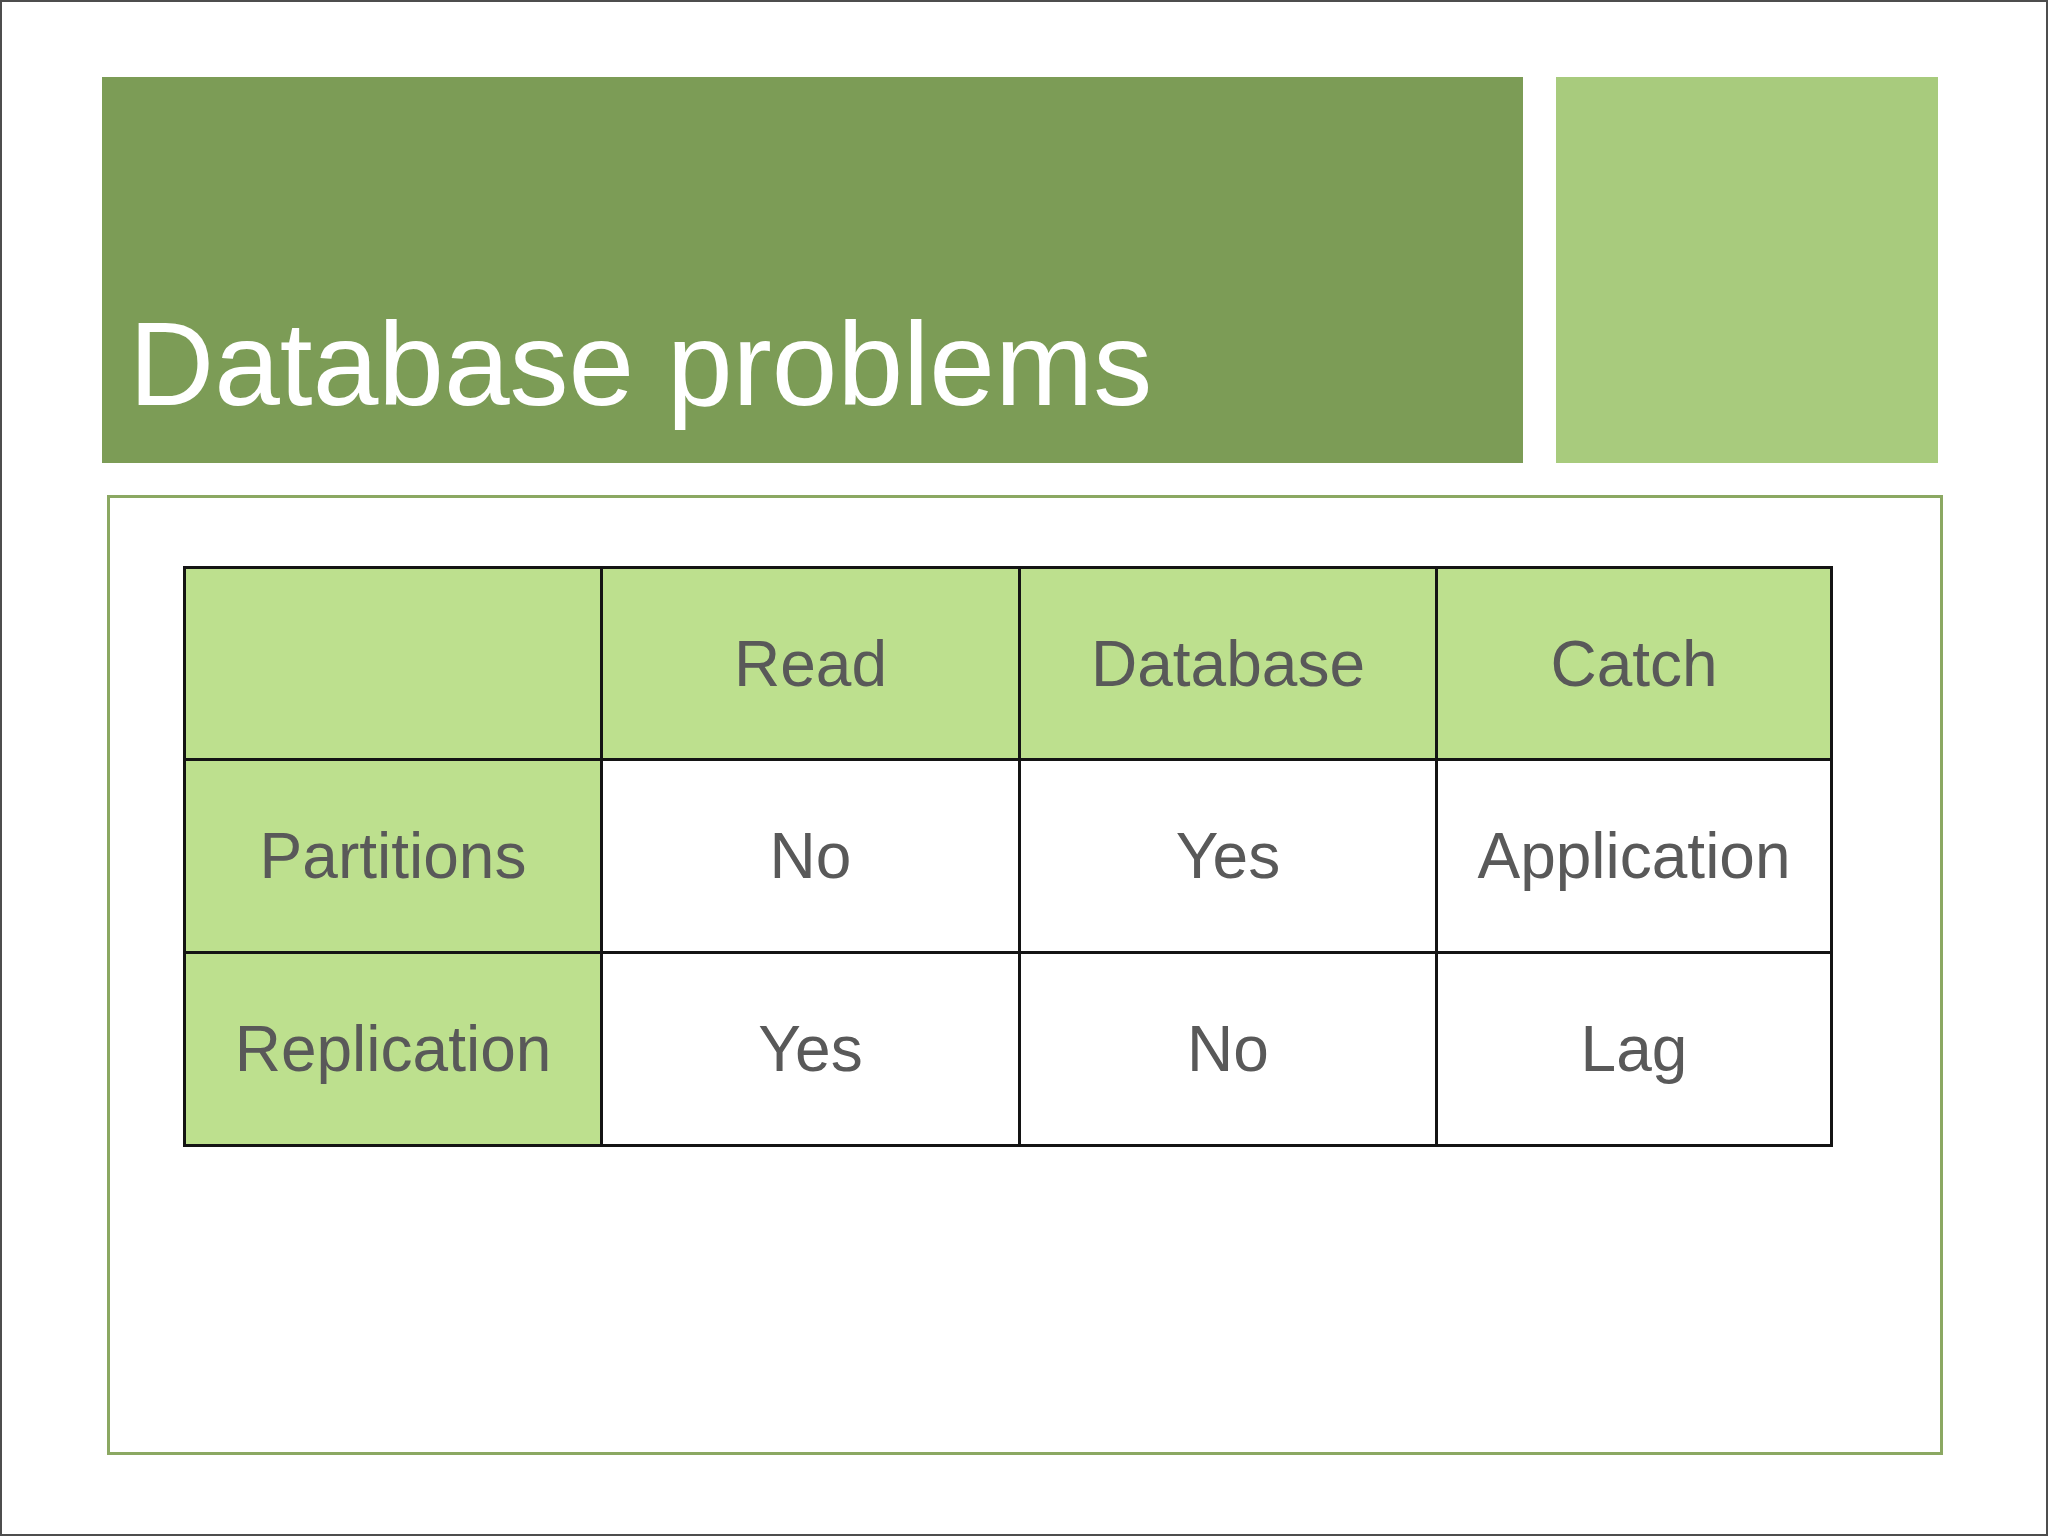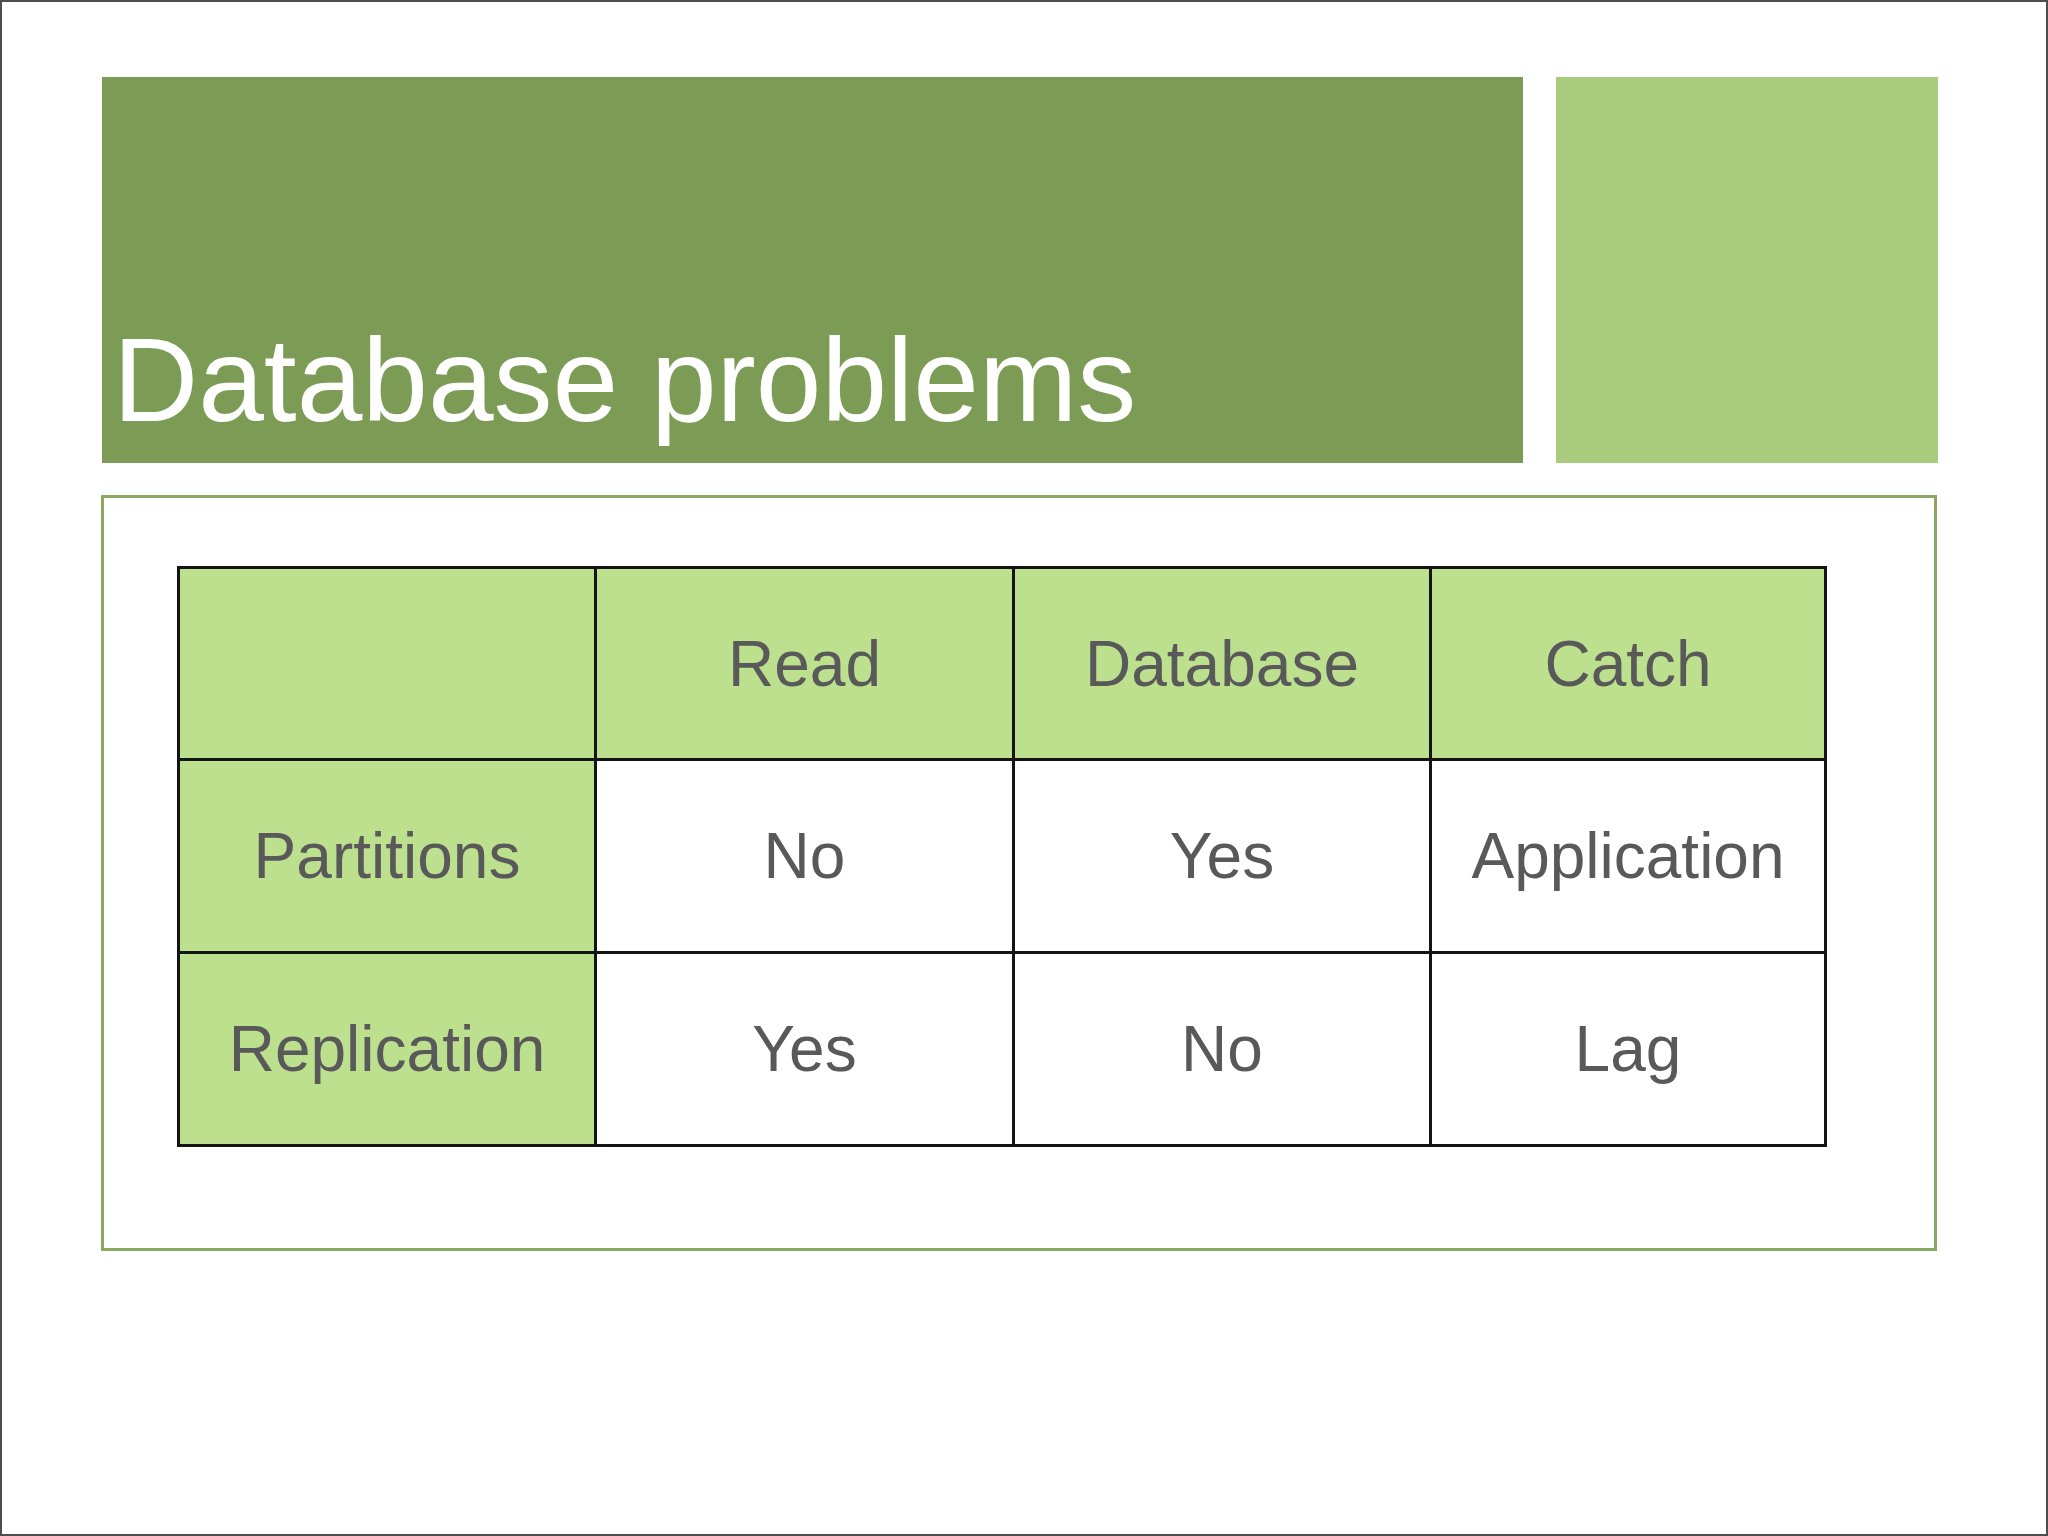--- a/index.html
+++ b/index.html
@@ -22,42 +22,42 @@
     left: 100px;
     top: 75px;
     width: 1421px;
     height: 386px;
     background: #7c9c56;
   }
   .slide-title {
     position: absolute;
     left: 11px;
     bottom: 24px;
-    margin: 0;
+    margin: 16px;
     font-size: 118px;
     font-weight: 300;
     line-height: 1;
     letter-spacing: 0px;
     color: #ffffff;
     white-space: nowrap;
   }
   .accent-square {
     position: absolute;
     left: 1554px;
     top: 75px;
     width: 382px;
     height: 386px;
     background: #a8cb7d;
   }
   .content-panel {
     position: absolute;
-    left: 99px;
+    left: 105px;
     top: 493px;
     width: 1836px;
-    height: 756px;
+    height: 960px;
     background: #ffffff;
     border: 3px solid #8ba862;
     box-sizing: border-box;
   }
   table.matrix {
     position: absolute;
     left: 73px;
     top: 68px;
     width: 1647px;
     border-collapse: collapse;

